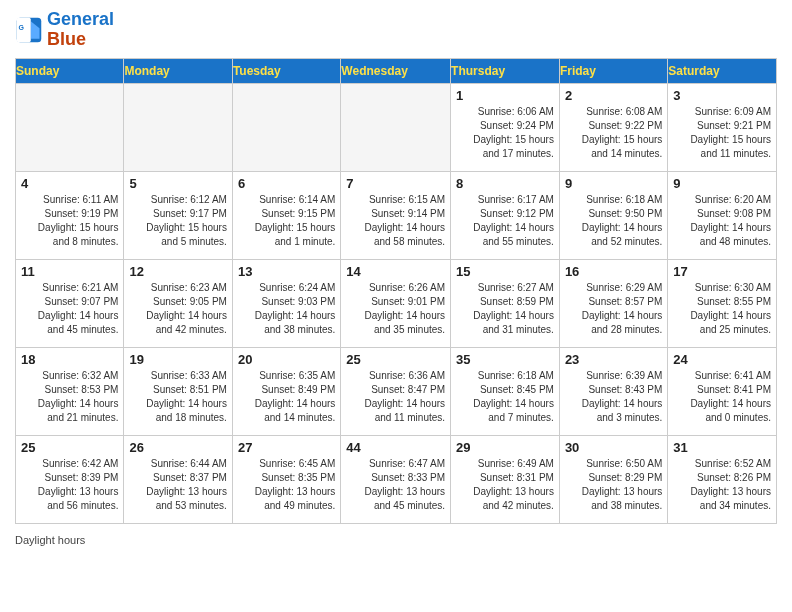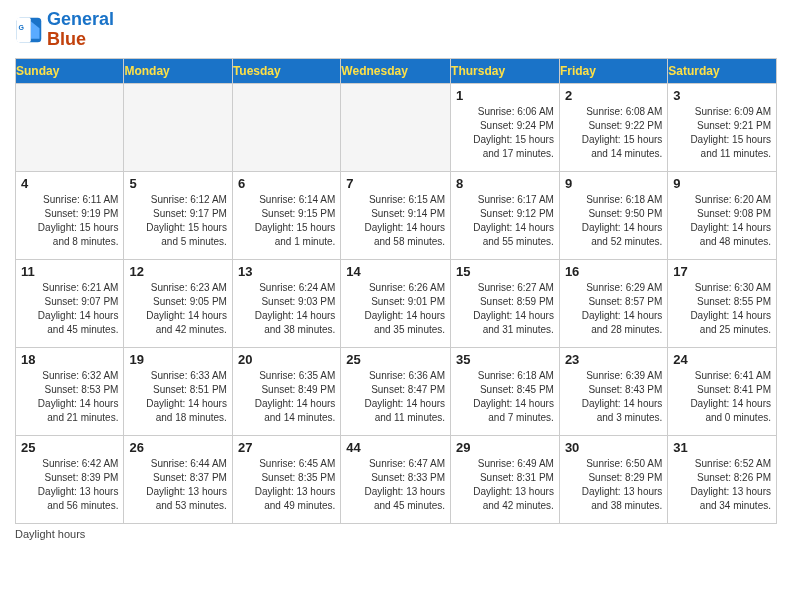--- a/index.html
+++ b/index.html
@@ -82,21 +82,21 @@
       margin-bottom: 2px;
       color: #222;
     }
     .day-info {
       font-size: 10px;
       color: #333;
       line-height: 1.4;
       text-align: right;
     }
     .footer {
-      margin-top: 4px;
+      margin-top: 10px;
       font-size: 11px;
       color: #444;
     }
   </style>
 </head>
 <body>
 
 <div class="page">
   <div class="header">
     <div class="logo">

